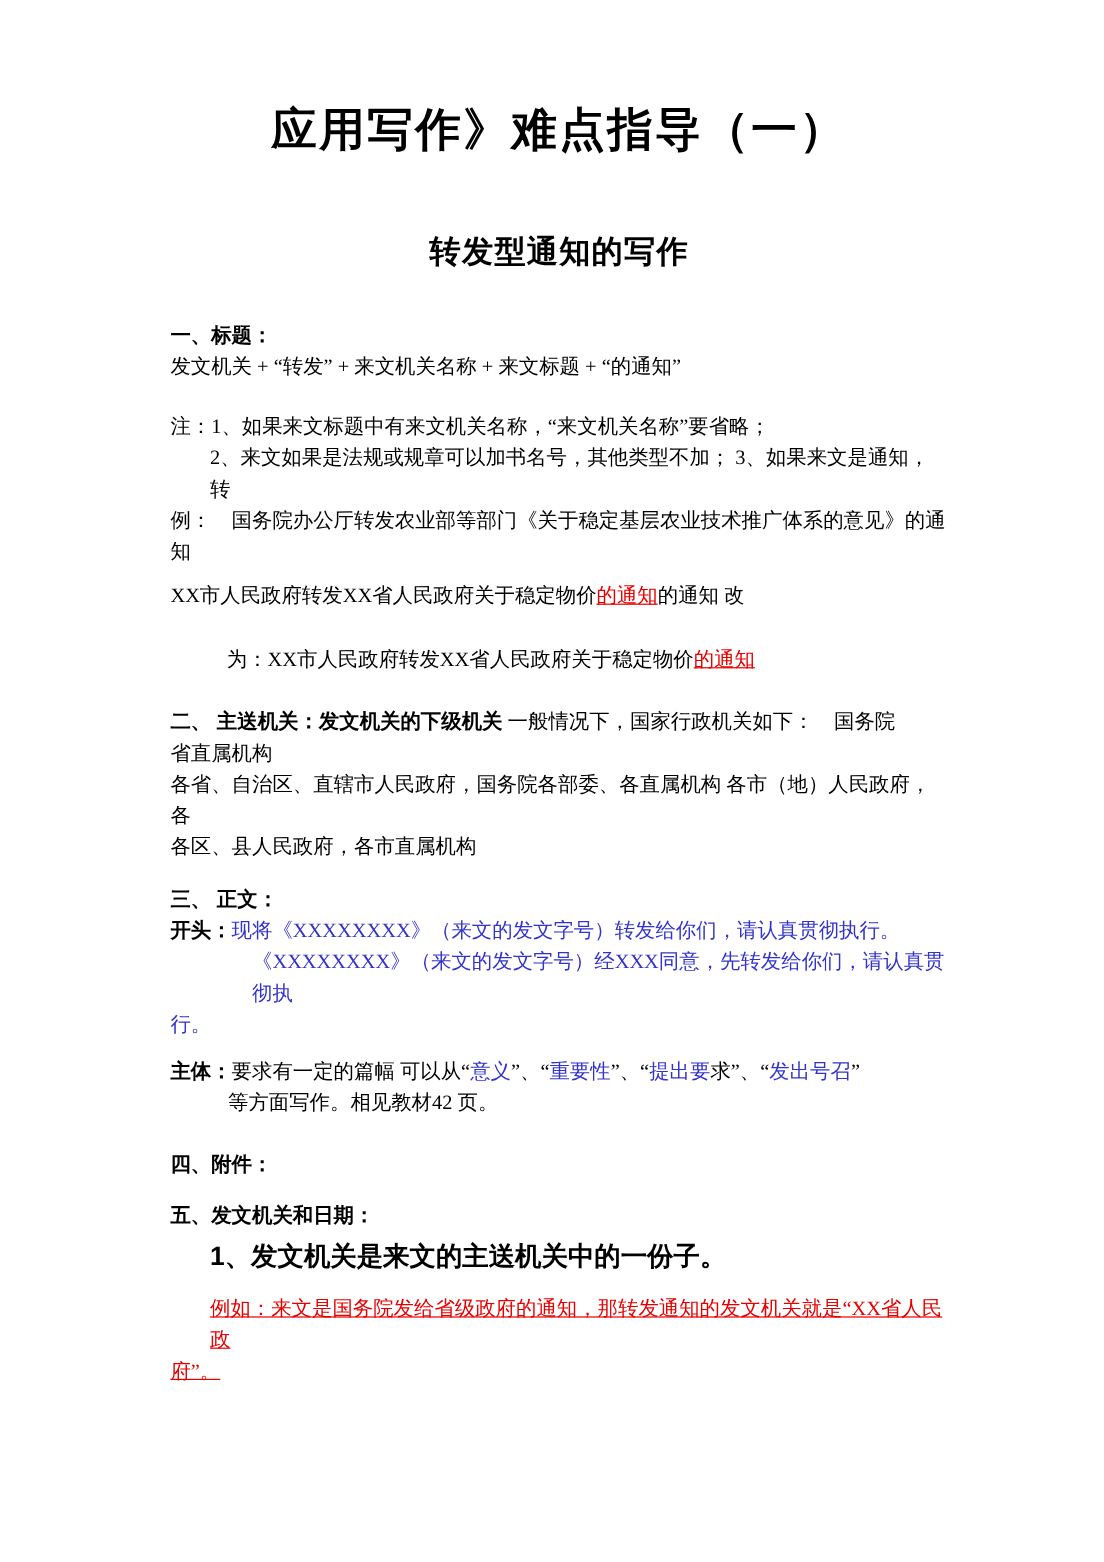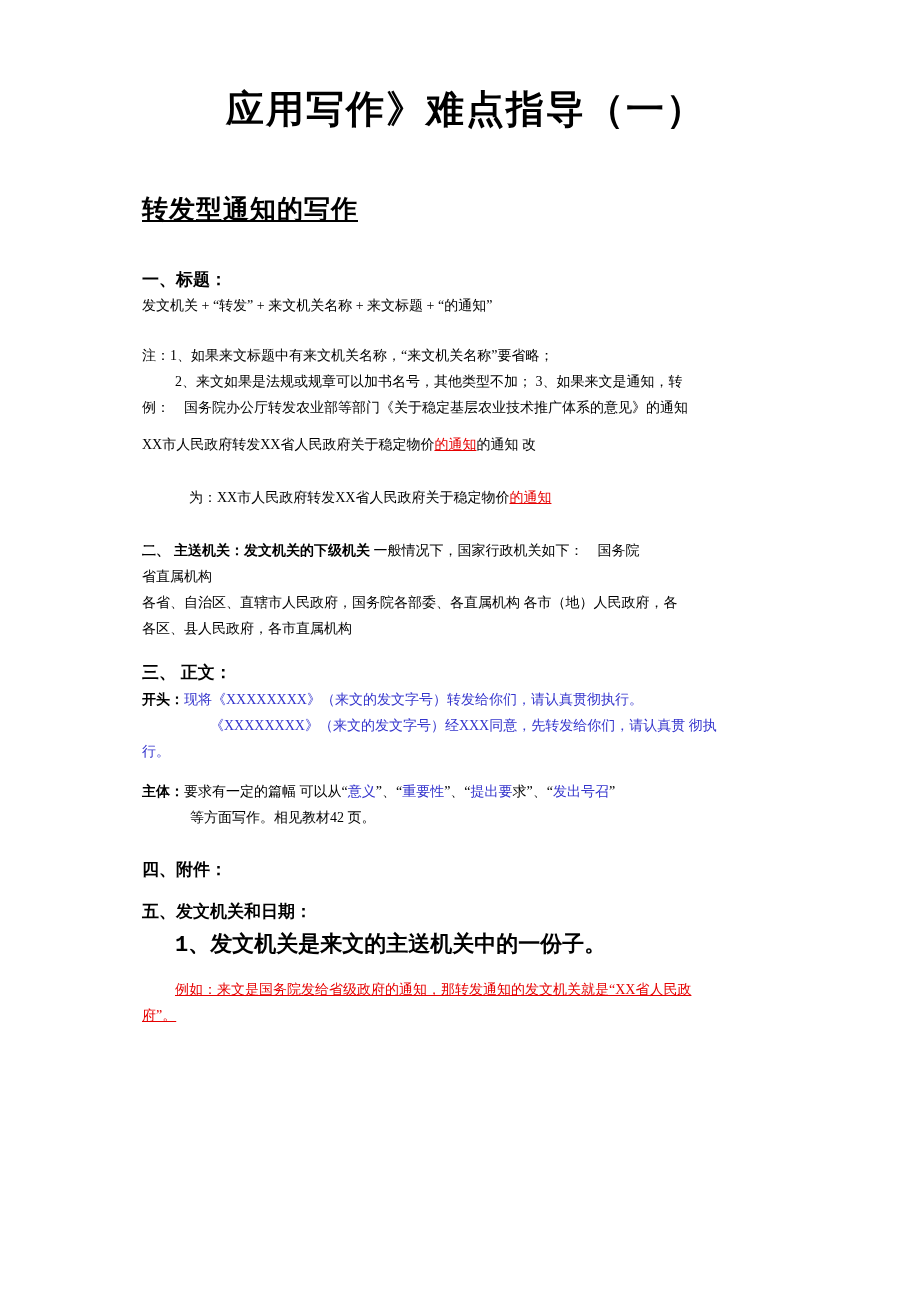--- a/index.html
+++ b/index.html
@@ -28,29 +28,28 @@
     font-family: "Liberation Sans", "DejaVu Sans", sans-serif;
     font-weight: bold;
   }
   .title {
     text-align: center;
     font-size: 38px;
     line-height: 48px;
     letter-spacing: 2px;
   }
   .subtitle {
-    text-align: left;
+    text-align: center;
     font-size: 26px;
     line-height: 36px;
     margin-top: 58px;
     letter-spacing: 1px;
-    text-decoration: underline;
   }
   .body-line {
-    font-size: 14px;
+    font-size: 17px;
     line-height: 26px;
   }
   .heading-line {
     font-size: 17px;
     line-height: 26px;
   }
   .red  { color: var(--red, #e60000); text-decoration: underline; }
   .blue { color: var(--blue, #3333cc); }
 
   .ind2 { padding-left: 33px; }   
@@ -66,21 +65,21 @@
   .m-zhuti { margin-top: 13px; }
   .m-s4    { margin-top: 26px; }
   .m-s5    { margin-top: 16px; }
   .m-red   { margin-top: 16px; }
 
   .point1 {
     font-size: 22px;
     line-height: 30px;
     padding-left: 33px;
     margin-top: 6px;
-    font-family: Liberation Mono, monospace;
+    font-family: Liberation Sans, sans-serif;
     font-weight: bold;
   }
 </style>
 </head>
 <body style="--paper: #ffffff; --ink: #000000; --red: #e60000; --blue: #3333cc;">
 
 <div class="page">
   <div class="content">
 
     <div class="title hei">应用写作》难点指导（一）</div>

